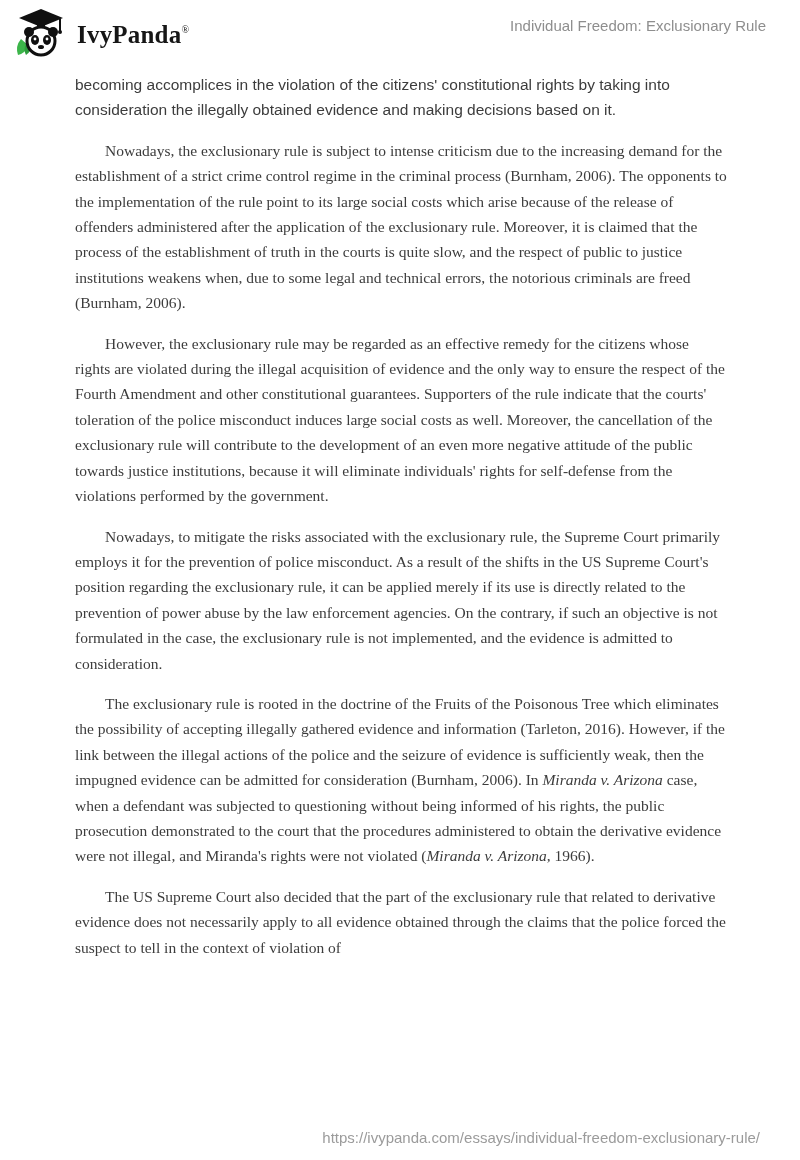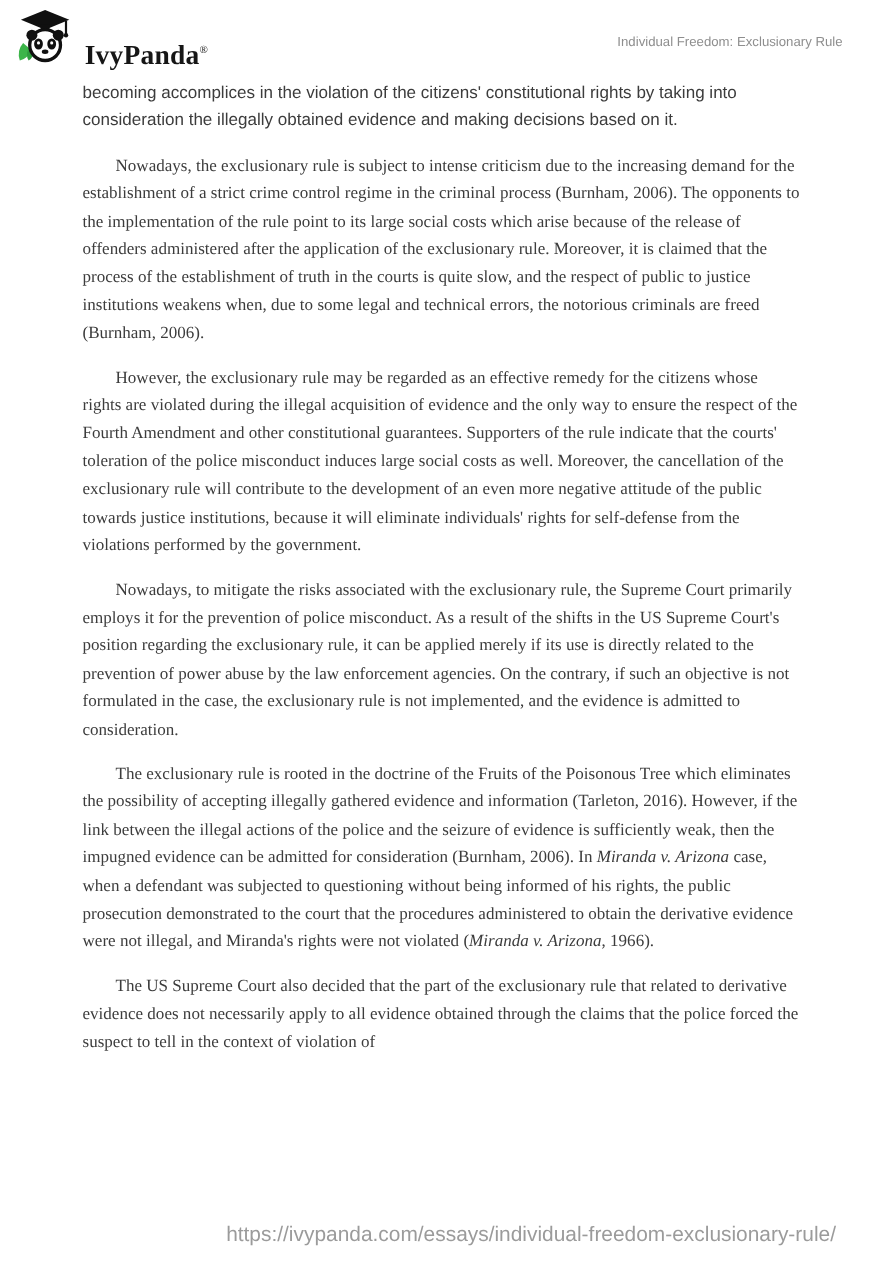--- a/index.html
+++ b/index.html
@@ -15,61 +15,61 @@
     position: absolute;
     top: 0; left: 0; right: 0;
     height: 66px;
     background: #ffffff;
   }
   .logo-wrap {
     position: absolute;
     left: 14px;
     top: 6px;
     display: flex;
-    align-items: flex-end;
+    align-items: center;
     gap: 9px;
   }
   .brand {
     font-family: "Liberation Serif", serif;
     font-weight: 700;
     font-size: 25px;
     color: #161616;
     letter-spacing: 0.2px;
   }
   .reg-mark {
     font-size: 10px;
     vertical-align: 10px;
     font-weight: 400;
     color: #161616;
   }
   .doc-title {
     position: absolute;
-    top: 31px;
+    top: 17px;
     right: 34px;
-    font-size: 12px;
+    font-size: 15px;
     color: #8e8e8e;
   }
   .essay {
     position: absolute;
     top: 72px;
     left: 75px;
     width: 652px;
     color: #3c3c3c;
     font-size: 15.5px;
     line-height: 25.4px;
     text-align: left;
   }
   .essay p { margin: 0 0 15px 0; }
   .essay p.indent { text-indent: 30px; font-family: Liberation Serif, serif; }
   .essay em { font-style: italic; }
   .footer-url {
     position: absolute;
     right: 40px;
-    bottom: 26px;
-    font-size: 19px;
+    bottom: 14px;
+    font-size: 15px;
     color: #9b9b9b;
   }
 </style>
 </head>
 <body>
 
 <div class="header">
   <div class="logo-wrap">
     <span>
       <svg width="54" height="54" viewBox="0 0 54 54" aria-hidden="true">

